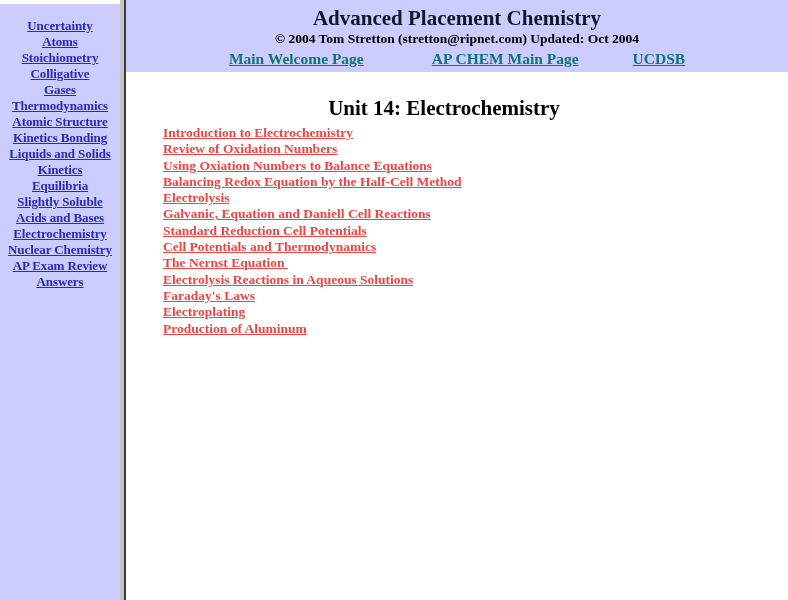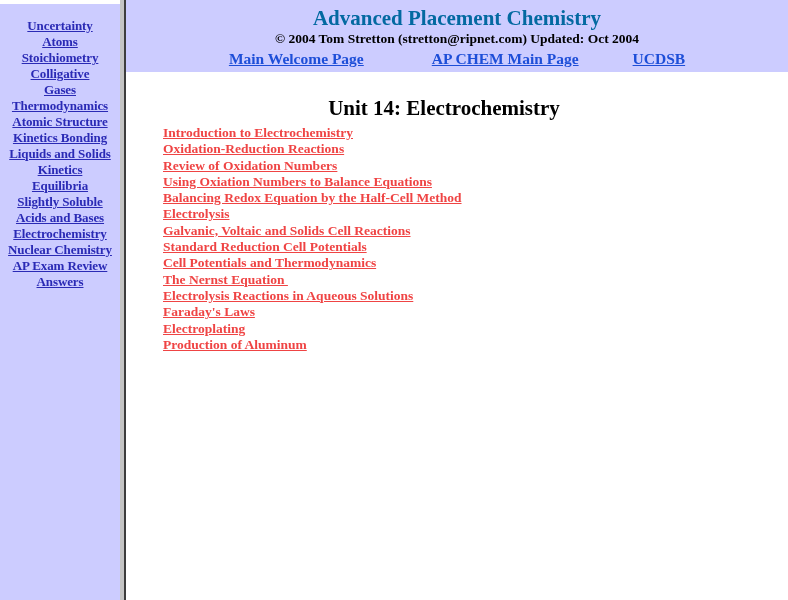--- a/index.html
+++ b/index.html
@@ -64,40 +64,40 @@
     height: 72px;
     background: #ccccff;
     text-align: center;
     box-sizing: border-box;
     padding-top: 6px;
   }
   .header-title {
     font-family: "Liberation Serif", "DejaVu Serif", serif;
     font-size: 21px;
     font-weight: bold;
-    color: #0369a1;
+    color: #0f172a;
     line-height: 24px;
     margin: 0;
   }
   .header-copy {
     font-family: "Liberation Serif", "DejaVu Serif", serif;
     font-size: 13.5px;
     font-weight: bold;
     color: #000000;
     line-height: 17px;
     margin: 0;
     text-align: center;
   }
   .header-nav {
     margin: 0;
     padding-top: 2px;
     line-height: 20px;
   }
   .nav-link {
-    color: #1d4ed8;
+    color: #0f766e;
     text-decoration: underline;
     font-family: "Liberation Serif", "DejaVu Serif", serif;
     font-size: 15.5px;
     font-weight: bold;
   }
   .nav-gap-a { display: inline-block; width: 60px; }
   .nav-gap-b { display: inline-block; width: 46px; }
 
   
   .content {
@@ -175,26 +175,25 @@
       <span class="nav-gap-b"></span>
       <a class="nav-link" href="#">UCDSB</a>
     </div>
   </div>
 
   <div class="content">
     <h1 class="unit-title">Unit 14:  Electrochemistry</h1>
 
     <ul class="toc">
       <li><a class="toc-link" href="#">Introduction to Electrochemistry</a></li>
-      <li><a class="toc-link" href="#">Oxidation-Reduction Reactions</a></li>
       <li><a class="toc-link" href="#">Review of Oxidation Numbers</a></li>
       <li><a class="toc-link" href="#">Using Oxiation Numbers to Balance Equations</a></li>
       <li><a class="toc-link" href="#">Balancing Redox Equation by the Half-Cell Method</a></li>
       <li><a class="toc-link" href="#">Electrolysis</a></li>
-      <li><a class="toc-link" href="#">Galvanic, Voltaic and Solids Cell Reactions</a></li>
+      <li><a class="toc-link" href="#">Galvanic, Equation and Daniell Cell Reactions</a></li>
       <li><a class="toc-link" href="#">Standard Reduction Cell Potentials</a></li>
       <li><a class="toc-link" href="#">Cell Potentials and Thermodynamics</a></li>
       <li><a class="toc-link" href="#">The Nernst Equation </a></li>
       <li><a class="toc-link" href="#">Electrolysis Reactions in Aqueous Solutions</a></li>
       <li><a class="toc-link" href="#">Faraday's Laws</a></li>
       <li><a class="toc-link" href="#">Electroplating</a></li>
       <li><a class="toc-link" href="#">Production of Aluminum</a></li>
     </ul>
   </div>
 

